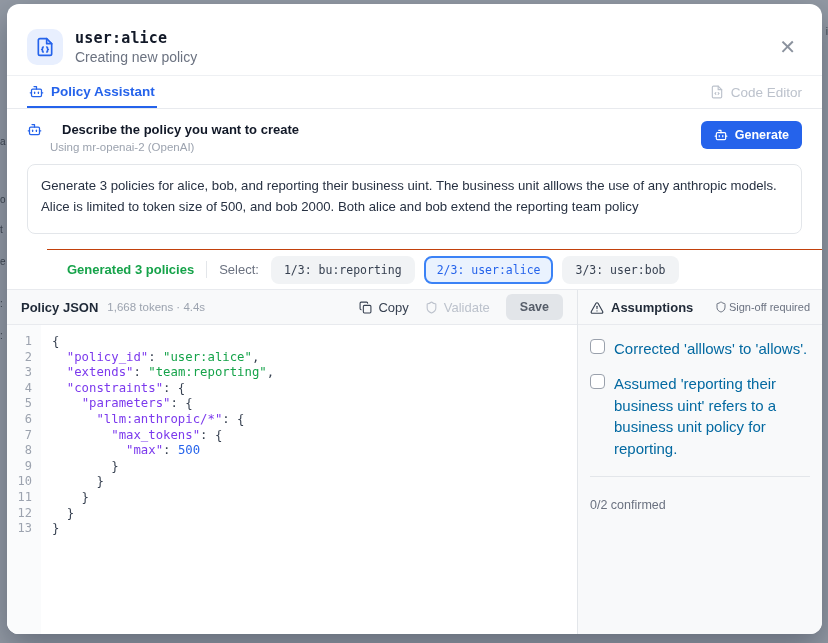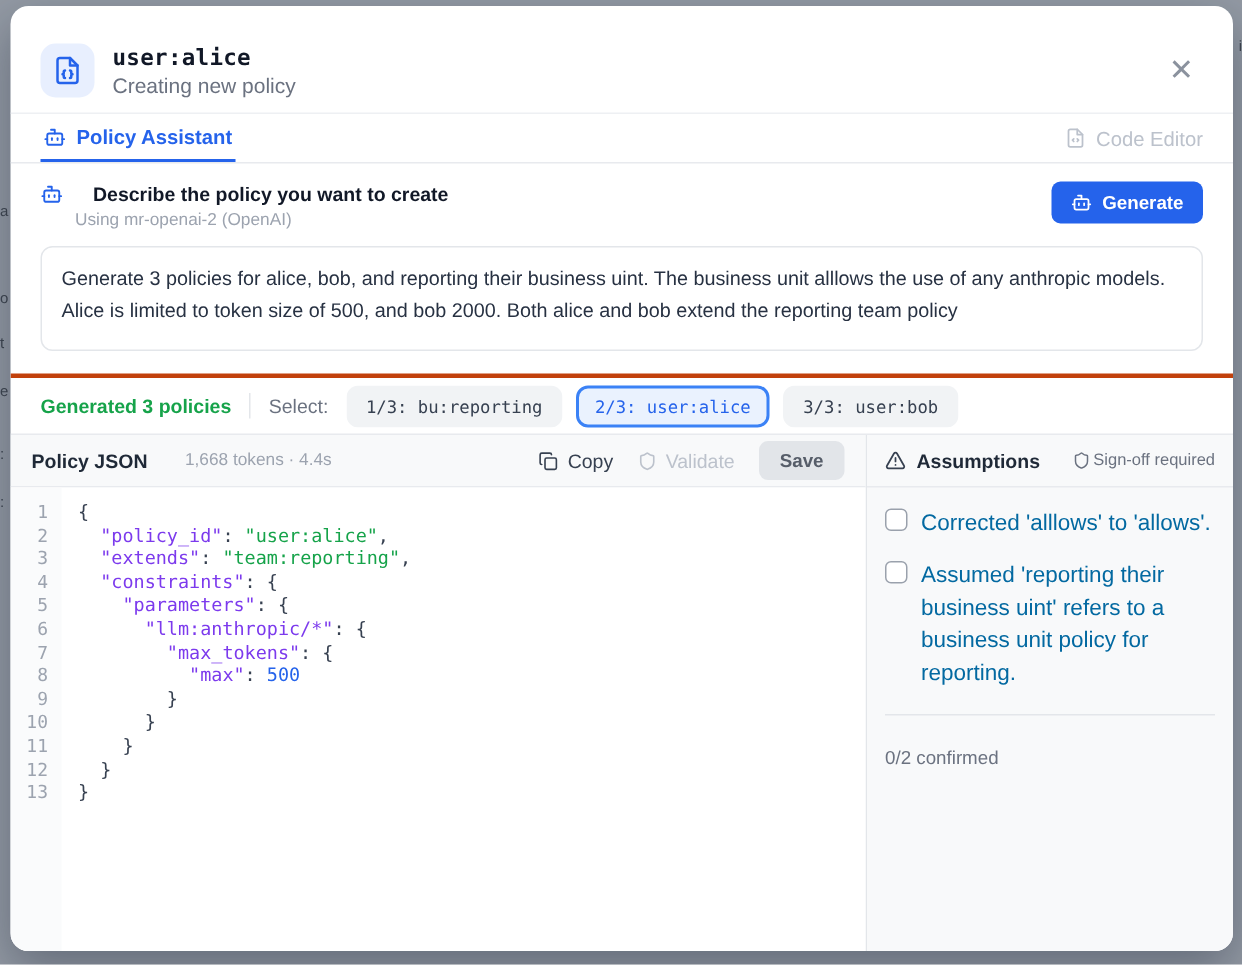--- a/index.html
+++ b/index.html
@@ -48,36 +48,36 @@
     font-size:12.5px; font-weight:600; padding:7px 13px; cursor:pointer;
   }
   .prompt-input {
     margin-top:11px; width:100%; height:70px; resize:none;
     border:1px solid #e3e6ea; border-radius:8px; padding:10px 13px;
     font-family:"Liberation Sans","DejaVu Sans",sans-serif;
     font-size:13.2px; line-height:1.6; color:#273142; outline:none; display:block;
   }
 
   
-  .results { display:flex; align-items:center; gap:12px; padding:0 20px; height:40px; border-top:3px solid #c2410c; }
+  .results { display:flex; align-items:center; gap:12px; padding:0 20px; height:40px; border-top:1px solid #c2410c;margin-left:40px; }
   .results-status { font-size:13px; font-weight:600; color:#16a34a; }
   .vdiv { width:1px; height:17px; background:#e3e6ea; }
   .results-select-label { font-size:13px; color:#6b7280; }
   .pills { display:flex; gap:9px; }
   .pill {
     font-family:"DejaVu Sans Mono","Liberation Mono",monospace;
     font-size:11.5px; color:#374151; background:#f1f3f5; border:2px solid transparent;
     border-radius:8px; padding:5px 11px; cursor:pointer; white-space:nowrap;
   }
   .pill.selected { background:#eaf2fe; border-color:#3b82f6; color:#2563eb; }
 
   
   .workspace { flex:1; display:flex; border-top:1px solid #e8eaee; min-height:0; }
   .left-col { flex:1; display:flex; flex-direction:column; border-right:1px solid #e3e6ea; min-width:0; }
-  .toolbar { height:35px; background:#f8f9fa; border-bottom:1px solid #e8eaee; display:flex; align-items:center; gap:25px; padding:0 14px; flex:0 0 auto; }
+  .toolbar { height:35px; background:#f8f9fa; border-bottom:1px solid #e8eaee; display:flex; align-items:center; gap:9px; padding:0 14px; flex:0 0 auto; }
   .toolbar-title { font-size:13px; font-weight:600; color:#1f2937; }
   .toolbar-meta { font-size:11.5px; color:#9ca3af; }
   .toolbar-right { margin-left:auto; display:flex; align-items:center; gap:16px; }
   .tb-btn { display:flex; align-items:center; gap:6px; background:none; border:none; font-size:13px; cursor:pointer; }
   .tb-copy { color:#374151; }
   .tb-validate { color:#bcc2cc; }
   .tb-save { background:#e2e5e9; color:#565d69; border:none; border-radius:6px; font-size:12.5px; font-weight:600; padding:6px 14px; cursor:pointer; }
 
   
   .code-wrap { flex:1; display:flex; overflow:auto; background:#fff; }
@@ -86,21 +86,21 @@
   .code { padding:9px 0 9px 11px; font-size:12.3px; line-height:15.6px; white-space:pre; flex:1; }
   .code div { height:15.6px; }
   .tok-plain { color:#374151; }
   .tok-key { color:#7c3aed; }
   .tok-str { color:#16a34a; }
   .tok-num { color:#2563eb; }
 
   
   .right-col { width:244px; flex:0 0 auto; background:#f8f9fa; display:flex; flex-direction:column; }
   .assump-hdr { height:35px; border-bottom:1px solid #e8eaee; display:flex; align-items:center; justify-content:space-between; padding:0 12px; flex:0 0 auto; }
-  .assump-title-wrap { display:flex; align-items:flex-start; gap:7px; }
+  .assump-title-wrap { display:flex; align-items:flex-end; gap:7px; }
   .assump-title { font-size:13px; font-weight:600; color:#1f2937; }
   .assump-badge { display:flex; align-items:center; gap:2px; font-size:11px; color:#6b7280; }
   .assump-body { padding:13px 12px; }
   .assump-item { display:flex; gap:9px; margin-bottom:13px; cursor:pointer; }
   .checkbox { width:15px; height:15px; border:1.5px solid #9aa1ac; border-radius:4px; background:#fff; flex:0 0 auto; margin-top:1px; }
   .assump-text { font-size:15px; line-height:1.45; color:#0369a1; }
   .assump-div { border-top:1px solid #e3e6ea; margin:16px 0 0; }
   .assump-footer { font-size:12.5px; color:#6b7280; padding-top:21px; }
 
   .icon { display:inline-flex; flex:0 0 auto; }

